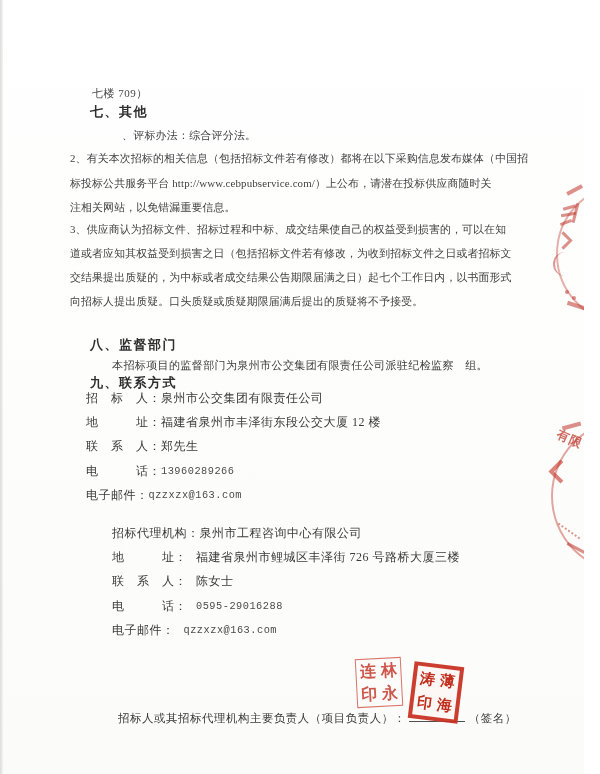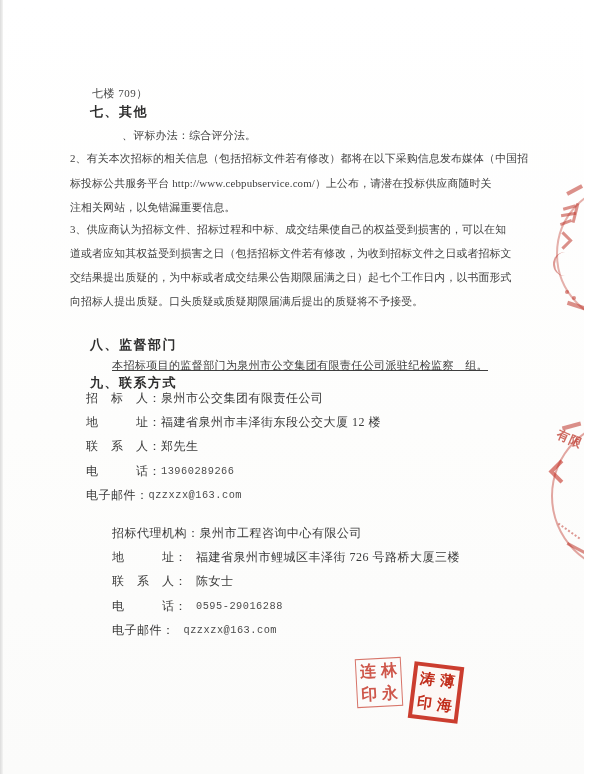--- a/index.html
+++ b/index.html
@@ -15,21 +15,21 @@
   .cont {left:92px; top:86px; font-size:11px; letter-spacing:0.5px; color:#474747;}
   .h {font-weight:bold; color:#2e2e2e; font-size:13px; letter-spacing:1.5px;}
   .h7 {left:90px; top:103px;}
   .h8 {left:90px; top:336px;}
   .h9 {left:90px; top:374px;}
   .item1 {left:122px; top:129px; font-size:10.9px; letter-spacing:0.3px;}
   .para {position:absolute; left:70px; font-size:10.9px; letter-spacing:0.15px; color:#404040;}
   .para > div {white-space:nowrap;}
   .para2 {top:146px; line-height:24.6px;}
   .para3 {top:217px; line-height:24.15px;}
-  .supv {left:112px; top:358px; font-size:11.1px; letter-spacing:0.3px;text-decoration:underline;}
+  .supv {left:112px; top:358px; font-size:11.1px; letter-spacing:0.3px;}
   .cblock {position:absolute; font-size:12px; color:#3a3a3a;}
   .block1 {left:86px; top:386px;}
   .block2 {left:112px; top:521px;}
   .row {height:24.3px; white-space:nowrap; display:flex; align-items:center;}
   .row .lab {letter-spacing:0.5px;text-align:right;}
   .row .val {letter-spacing:0.5px;}
   .gap {margin-left:9px;}
   .ascii {font-family:"Liberation Mono","DejaVu Sans Mono",monospace;
     font-size:10.3px; letter-spacing:0.5px; color:#4a4a4a;}
   .sig {position:absolute; left:118px; top:709px; font-size:11.4px;
@@ -142,20 +142,23 @@
     <div class="row">
       <span class="lab">电　　　话：</span>
         <span class="val ascii gap">0595-29016288</span>
     </div>
     <div class="row">
       <span class="lab">电子邮件：</span>
         <span class="val ascii gap">qzzxzx@163.com</span>
     </div>
   </div>
 
+  <div class="sig">
+    <span>招标人或其招标代理机构主要负责人（项目负责人）：</span><span class="sig-blank"></span><span>（签名）</span>
+  </div>
 
   <div class="seal seal1">
     <span>连</span>
     <span>林</span>
     <span>印</span>
     <span>永</span>
   </div>
 
   <div class="seal seal2">
     <span>涛</span>

